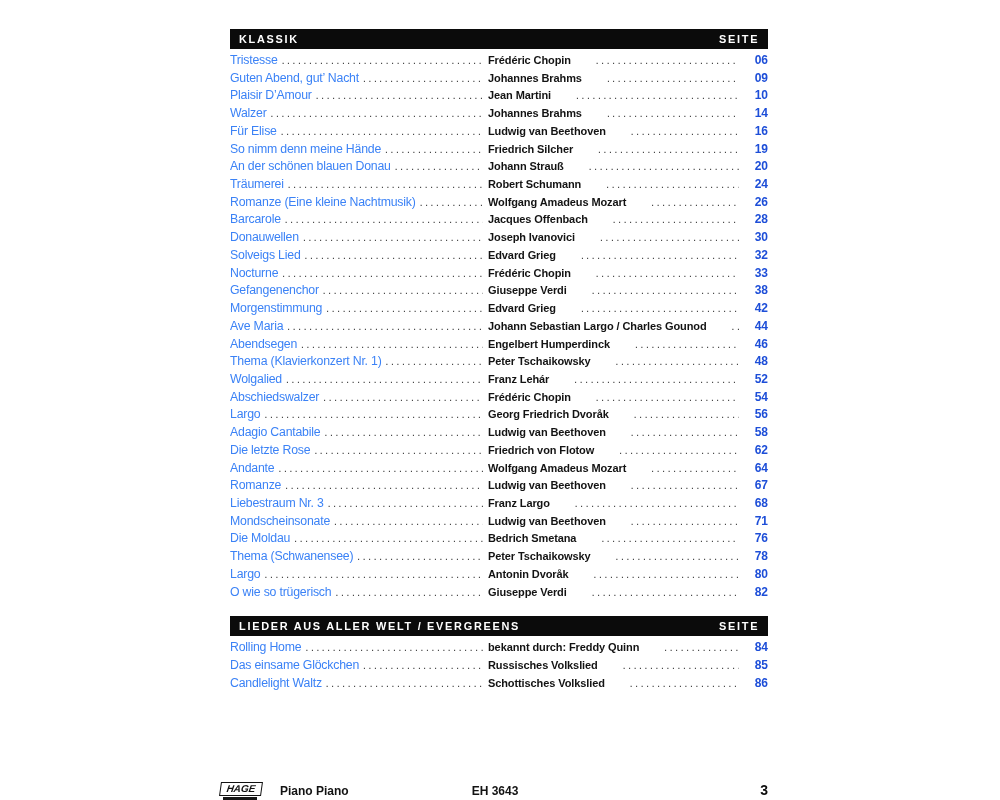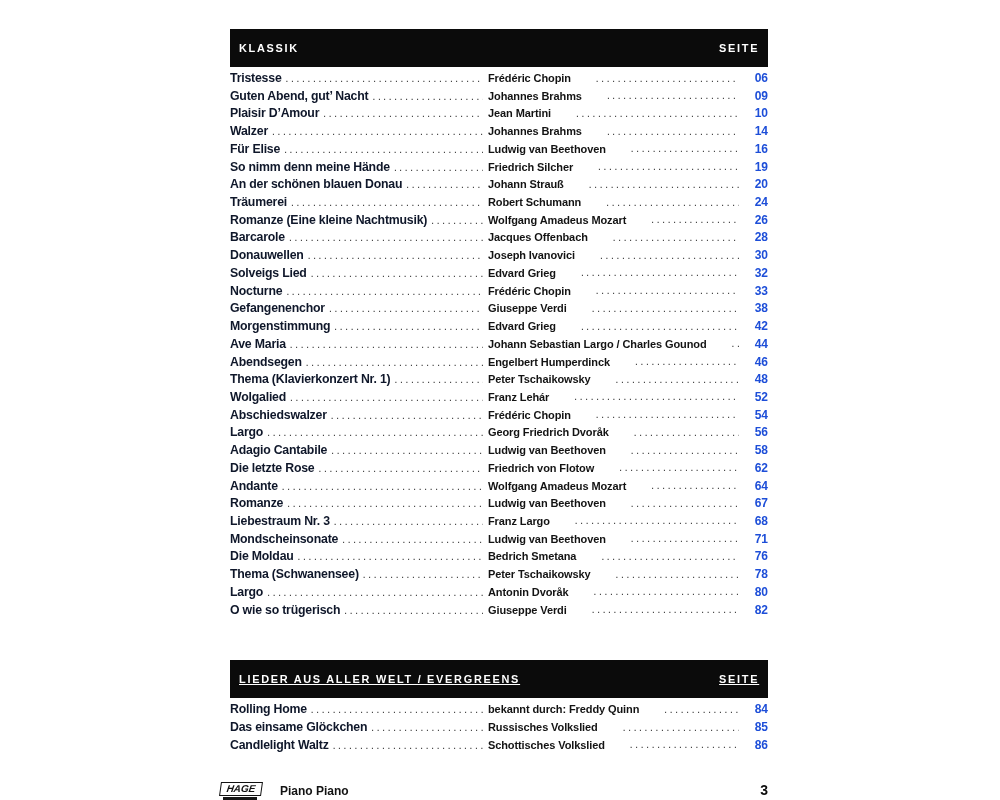--- a/index.html
+++ b/index.html
@@ -11,34 +11,34 @@
   .content{position:absolute;left:230px;top:0;width:538px;}
   
   .masthead{height:33px;border-bottom:2px solid #6e6e6e;position:relative;}
   .masthead .title{
     position:absolute;right:0;bottom:2px;
     font-size:35px;font-weight:700;line-height:1;letter-spacing:0px;
     transform:scaleX(.82);transform-origin:right bottom;color:#0c0c0c;white-space:nowrap;
   }
   
   .bar{
-    height:38px;background:#0b0b0b;color:#fff;
+    height:20px;background:#0b0b0b;color:#fff;
     display:flex;align-items:center;justify-content:space-between;
     padding:0 9px;box-sizing:border-box;
   }
   .bar .lbl{font-size:11.5px;font-weight:700;letter-spacing:1.8px;transform:scaleX(.95);transform-origin:left center;white-space:nowrap;}
   .bar .seite{font-size:11.5px;font-weight:700;letter-spacing:1.8px;transform:scaleX(.95);transform-origin:right center;white-space:nowrap;}
   .bar1{margin-top:29px;}
-  .bar2{margin-top:40px;text-decoration:underline;}
+  .bar2{margin-top:14px;}
   
   .rows{padding-top:4px;}
   .row{display:flex;align-items:baseline;height:17.72px;}
   .row .left{flex:0 0 258px;display:flex;align-items:baseline;overflow:hidden;min-width:0;}
-  .row .mid{flex:1 1 auto;display:flex;align-items:center;overflow:hidden;min-width:0;gap:21px;}
-  .row .t{font-size:12.3px;font-weight:700;letter-spacing:-0.2px;white-space:nowrap;color:#0f172a;}
+  .row .mid{flex:1 1 auto;display:flex;align-items:flex-end;overflow:hidden;min-width:0;gap:21px;}
+  .row .t{font-size:12.3px;font-weight:400;letter-spacing:-0.2px;white-space:nowrap;color:#3b82f6;}
   .row .c{font-size:11px;font-weight:700;letter-spacing:-0.1px;white-space:nowrap;color:#131313;}
   .row .p{flex:0 0 24px;text-align:right;font-size:12px;font-weight:700;color:#1d4ed8;}
   .dots{
     flex:1 1 0;min-width:0;overflow:hidden;white-space:nowrap;
     font-size:10px;font-weight:400;letter-spacing:2.7px;color:#2a2a2a;
     margin:0 5px 0 4px;
   }
   
   .footer{position:absolute;left:220px;top:780px;width:550px;height:20px;}
   .footer .lgrp{position:absolute;left:0;top:2px;display:flex;align-items:center;}
@@ -452,14 +452,15 @@
 <div class="footer">
   <div class="lgrp">
     <div class="logo-col">
       <div class="hage-logo">
         <span>HAGE</span>
       </div>
       <div class="hage-strip"></div>
     </div>
     <span class="series">Piano Piano</span>
   </div>
+  <div class="catalog">EH 3643</div>
   <div class="pagenum">3</div>
 </div>
 
 </body></html>

